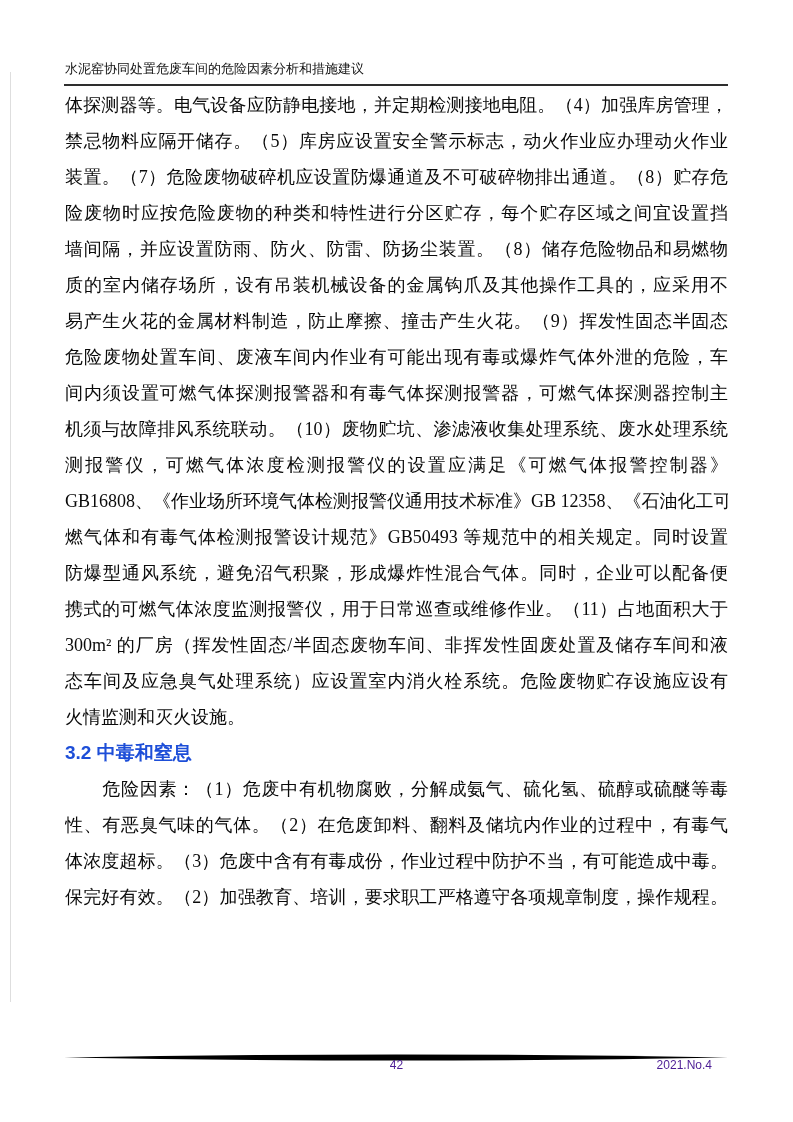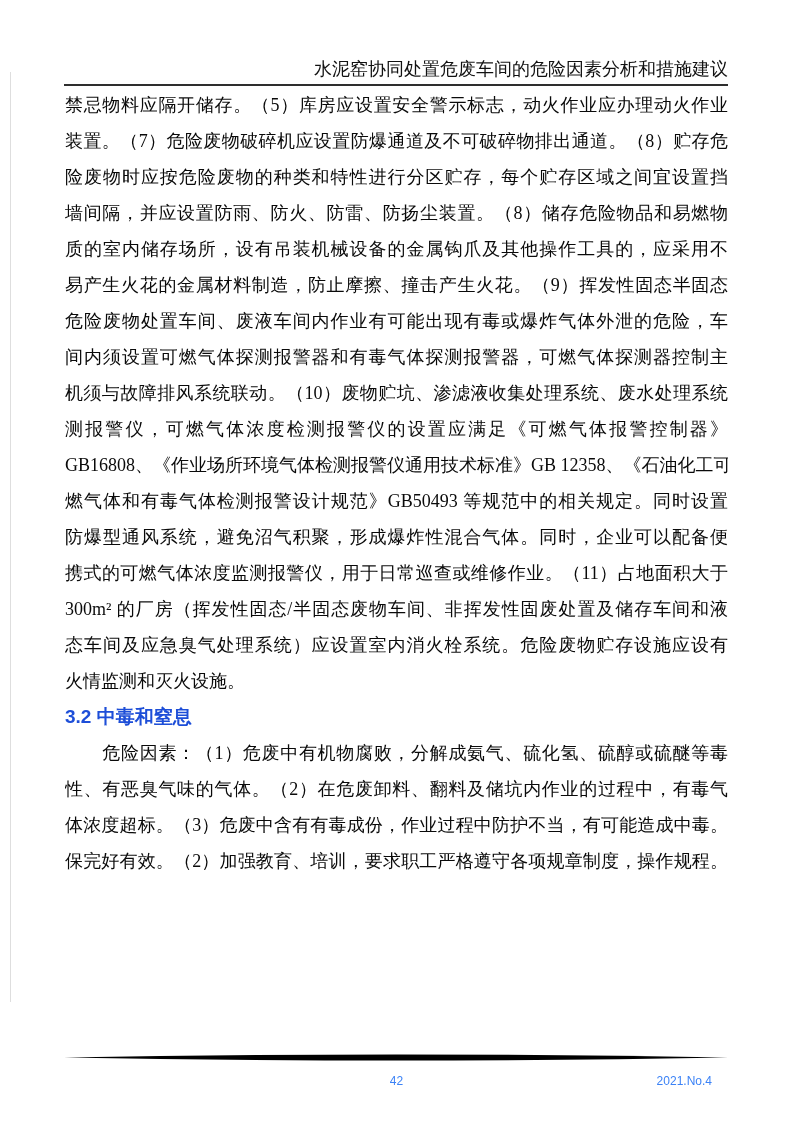--- a/index.html
+++ b/index.html
@@ -19,22 +19,22 @@
     top: 72px;
     height: 930px;
     width: 1px;
     background: #dedede;
   }
   .running-header {
     position: absolute;
     left: 65px;
     top: 60px;
     width: 663px;
-    text-align: right;
-    font-size: 18px;
+    text-align: left;
+    font-size: 13px;
     line-height: 18px;
     color: #111111;
   }
   .header-rule {
     position: absolute;
     left: 64px;
     top: 84px;
     width: 664px;
     height: 2px;
     background: #2e2e2e;
@@ -75,22 +75,21 @@
     height: 8px;
   }
   .footer-row {
     position: absolute;
     left: 65px;
     top: 1058px;
     width: 663px;
     height: 18px;
     font-family: "Liberation Sans", "DejaVu Sans", sans-serif;
     font-size: 12px;
-    color: #3b82f6;
-    margin-top: 16px;
+    color: #4c1d95;
   }
   .page-number {
     position: absolute;
     left: 0;
     right: 0;
     text-align: center;
   }
   .issue-number {
     position: absolute;
     right: 16px;
@@ -101,20 +100,21 @@
 <body>
 
 <div class="page">
 
   <div class="scan-edge"></div>
 
   <div class="running-header">水泥窑协同处置危废车间的危险因素分析和措施建议</div>
   <div class="header-rule"></div>
 
   <div class="content">
+    <div class="bodyline">体探测器等。电气设备应防静电接地，并定期检测接地电阻。（4）加强库房管理，</div>
     <div class="bodyline">禁忌物料应隔开储存。（5）库房应设置安全警示标志，动火作业应办理动火作业</div>
     <div class="bodyline">装置。（7）危险废物破碎机应设置防爆通道及不可破碎物排出通道。（8）贮存危</div>
     <div class="bodyline">险废物时应按危险废物的种类和特性进行分区贮存，每个贮存区域之间宜设置挡</div>
     <div class="bodyline">墙间隔，并应设置防雨、防火、防雷、防扬尘装置。（8）储存危险物品和易燃物</div>
     <div class="bodyline">质的室内储存场所，设有吊装机械设备的金属钩爪及其他操作工具的，应采用不</div>
     <div class="bodyline">易产生火花的金属材料制造，防止摩擦、撞击产生火花。（9）挥发性固态半固态</div>
     <div class="bodyline">危险废物处置车间、废液车间内作业有可能出现有毒或爆炸气体外泄的危险，车</div>
     <div class="bodyline">间内须设置可燃气体探测报警器和有毒气体探测报警器，可燃气体探测器控制主</div>
     <div class="bodyline">机须与故障排风系统联动。（10）废物贮坑、渗滤液收集处理系统、废水处理系统</div>
     <div class="bodyline">测报警仪，可燃气体浓度检测报警仪的设置应满足《可燃气体报警控制器》</div>

